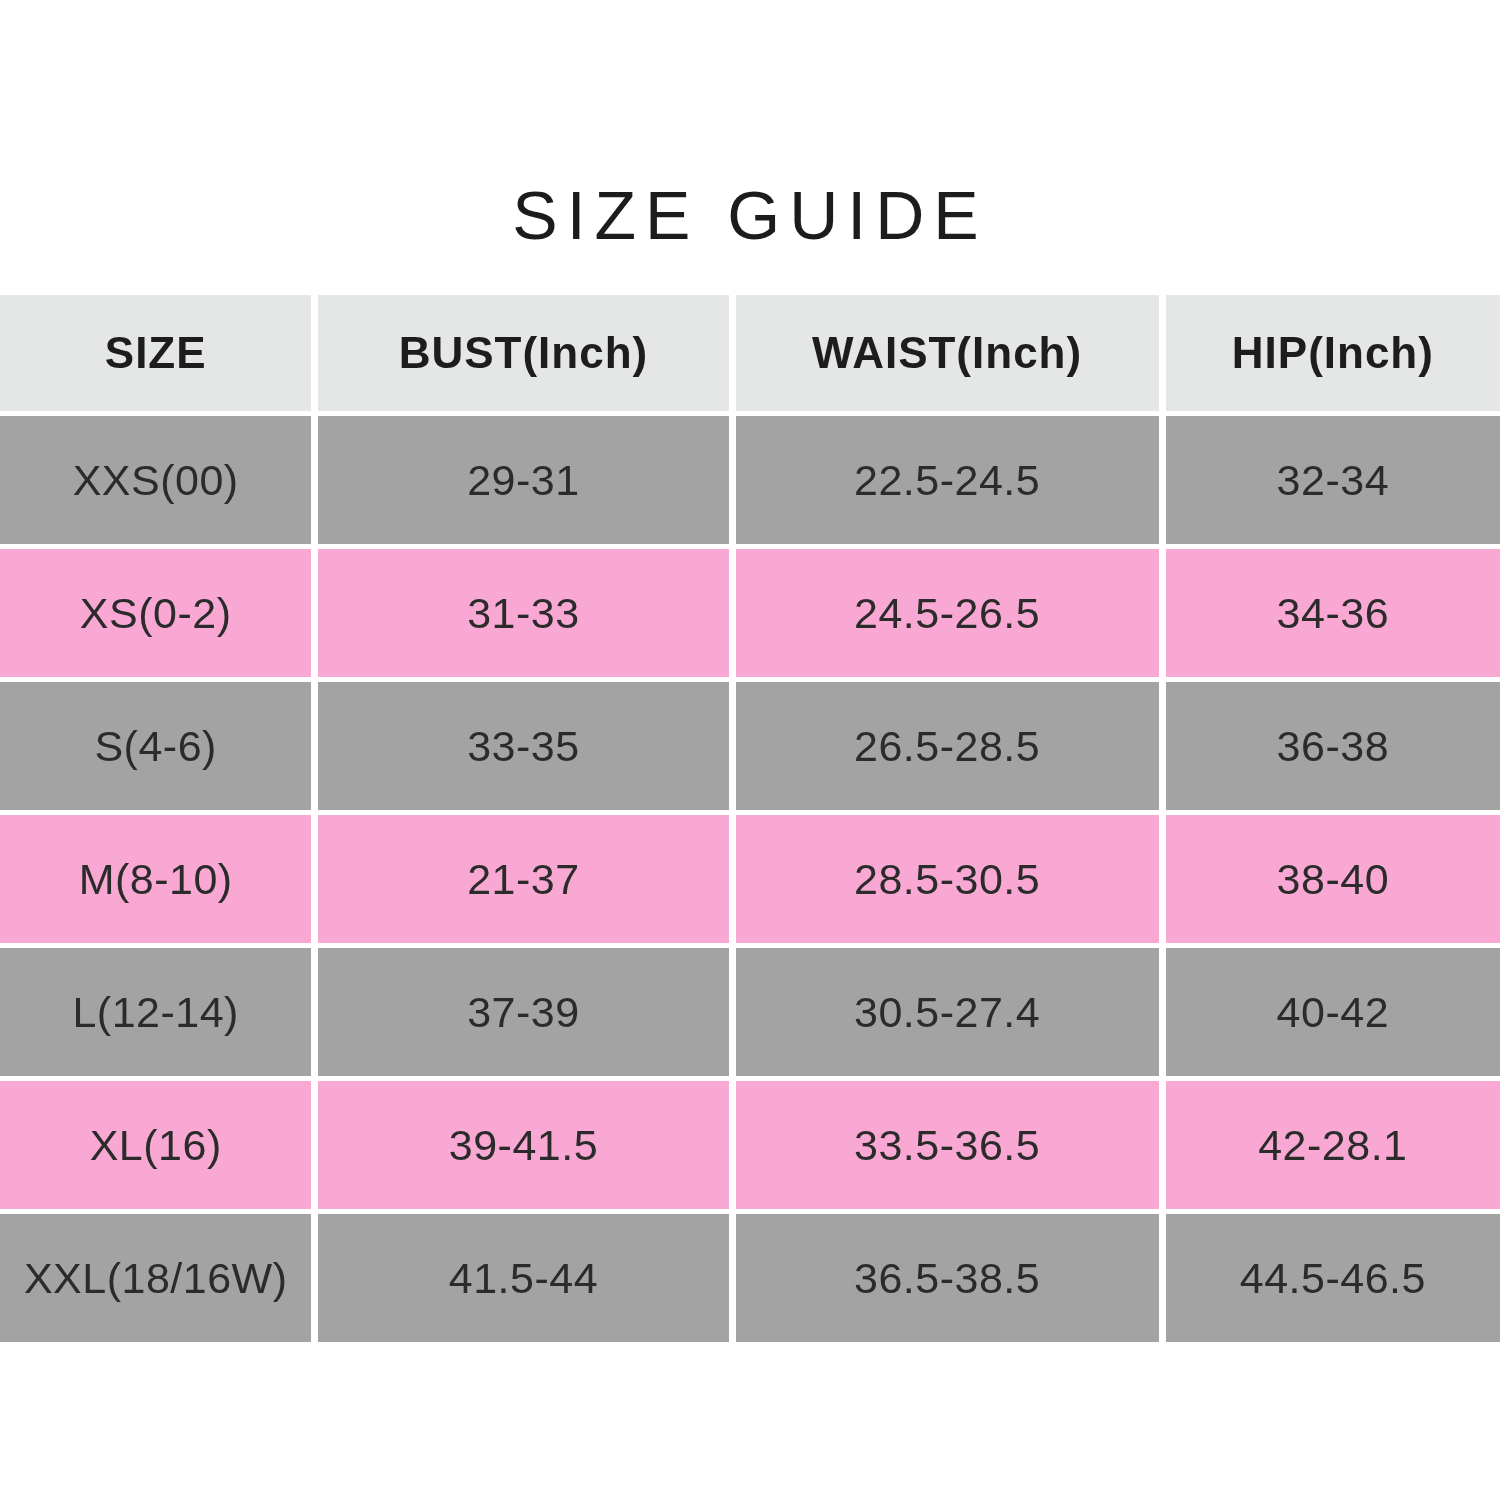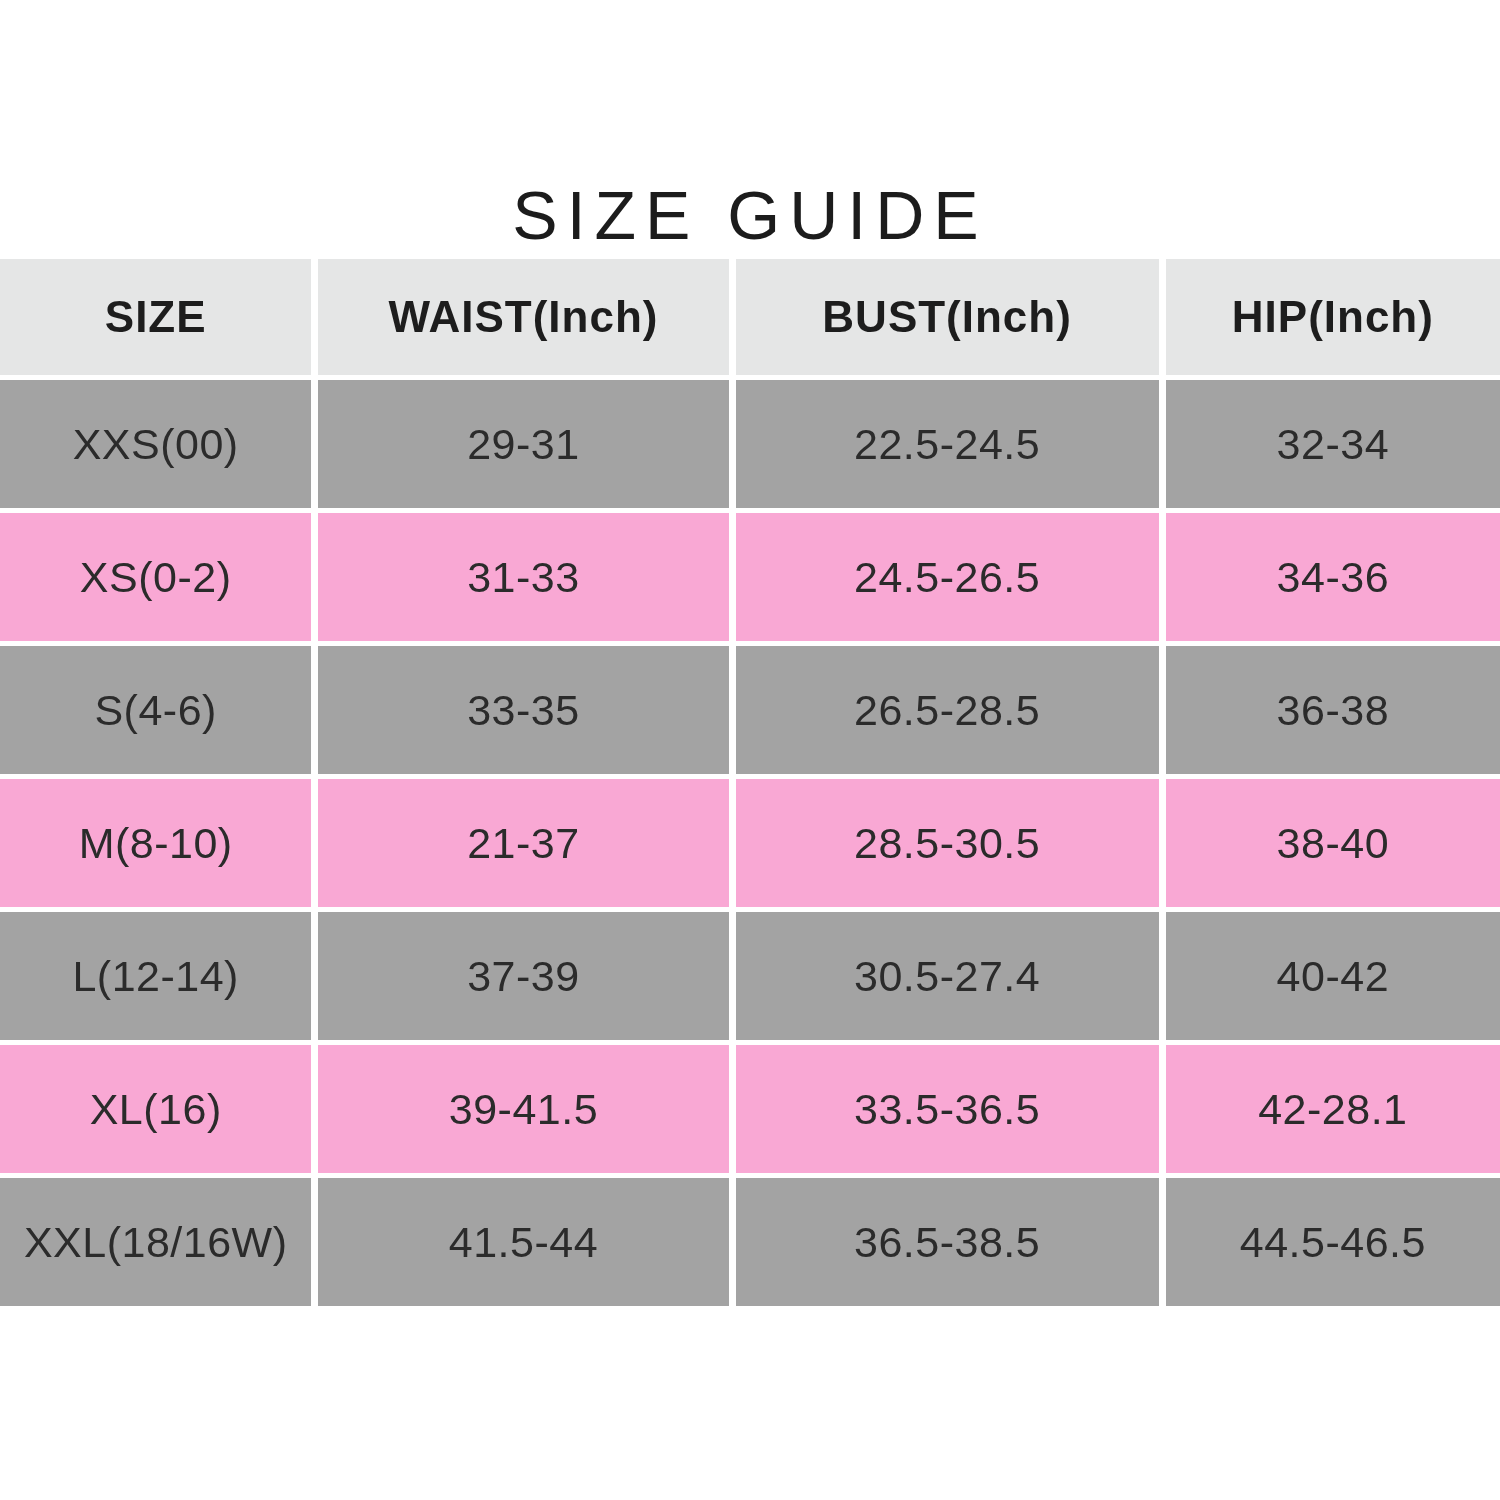--- a/index.html
+++ b/index.html
@@ -22,21 +22,21 @@
     right: 0;
     margin: 0;
     text-align: center;
     font-size: 68px;
     font-weight: 500;
     letter-spacing: 9px;
     color: #1c1c1c;
   }
   .size-table {
     position: absolute;
-    top: 259px;
+    top: 295px;
     left: 0;
     right: 0;
     display: flex;
     flex-direction: column;
     row-gap: 5px;
     background: #ffffff;
   }
   .row {
     display: grid;
     grid-template-columns: 312fr 411fr 424fr 335fr;
@@ -67,22 +67,22 @@
 <body>
 
 <div class="page">
 
   <h1 class="title">SIZE GUIDE</h1>
 
   <div class="size-table">
 
     <div class="row header">
       <div class="cell">SIZE</div>
+      <div class="cell">BUST(Inch)</div>
       <div class="cell">WAIST(Inch)</div>
-      <div class="cell">BUST(Inch)</div>
       <div class="cell">HIP(Inch)</div>
     </div>
 
     <div class="row data light">
       <div class="cell">XXS(00)</div>
       <div class="cell">29-31</div>
       <div class="cell">22.5-24.5</div>
       <div class="cell">32-34</div>
     </div>
 

